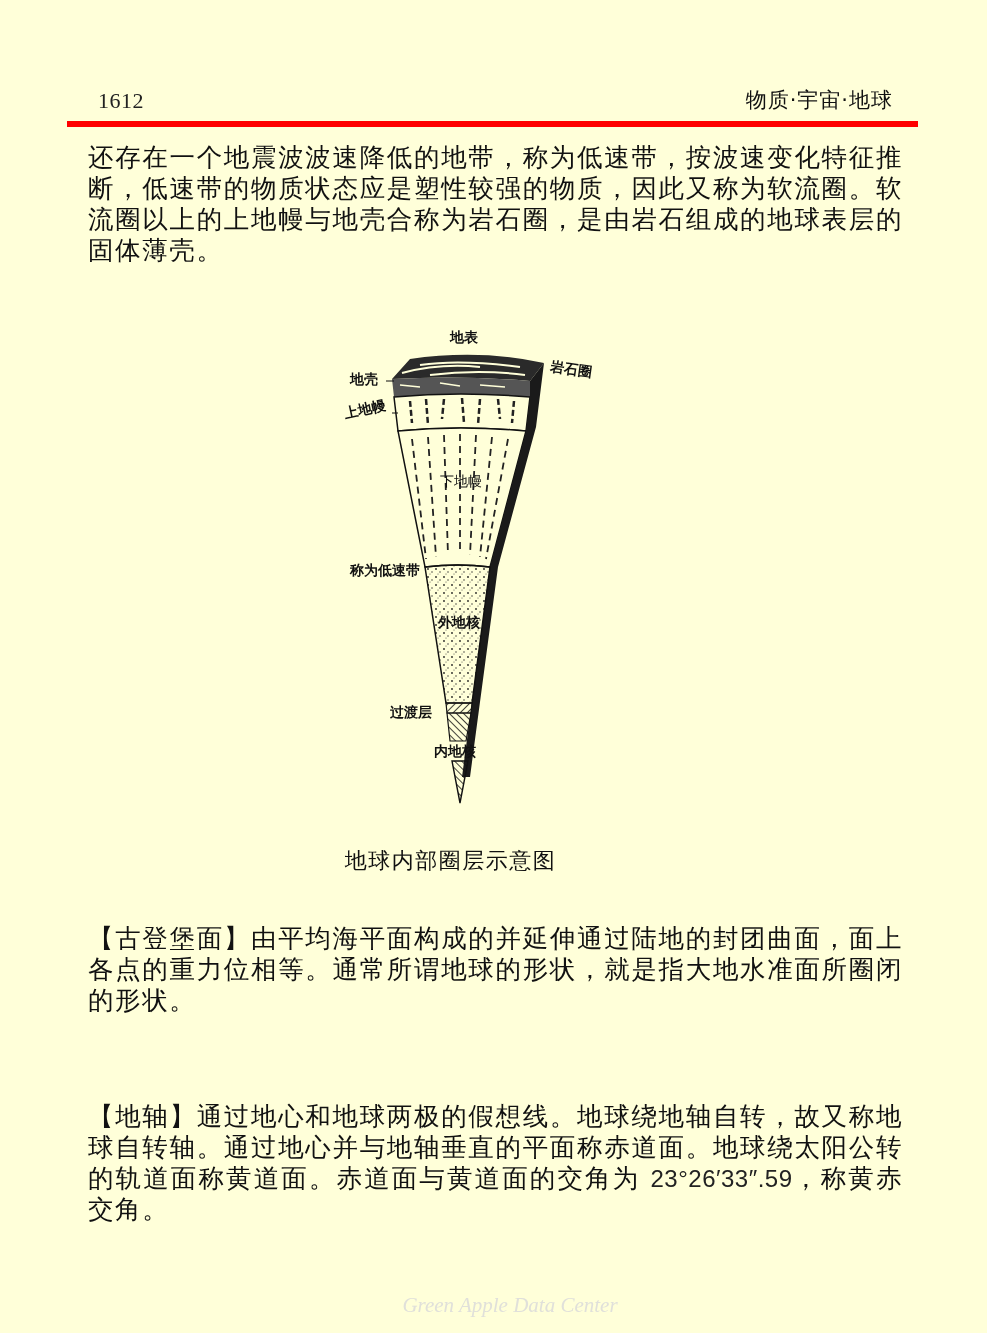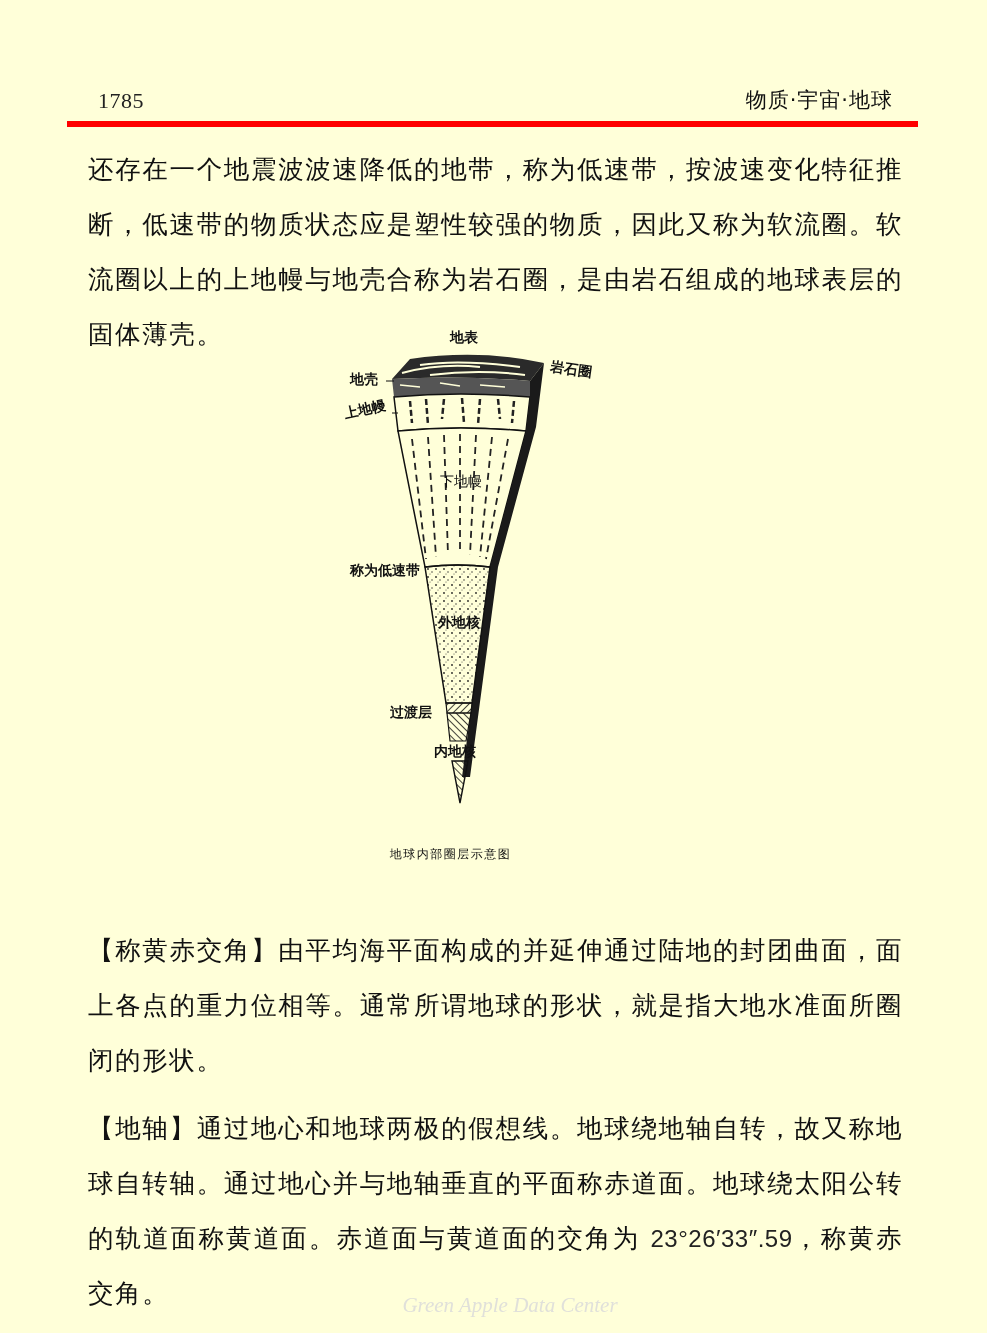--- a/index.html
+++ b/index.html
@@ -19,21 +19,21 @@
   .running-head {
     position: absolute; right: 94px; top: 86px;
     font-size: 21px; color: #111; letter-spacing: 1px; text-align: right;
   }
   .header-rule {
     position: absolute; left: 67px; top: 121px;
     width: 851px; height: 6px; background: #FF0000;
   }
   .para {
     position: absolute; left: 88px; width: 815px;
-    font-size: 25.5px; line-height: 55px;
+    font-size: 25.5px; line-height: 31px;
     letter-spacing: 1.6px;
     text-align: justify;
     margin: 0;
   }
   .para .term { font-weight: normal; }
   .para .num {
     font-family: Liberation Sans, sans-serif;
     font-size: 24px; letter-spacing: 0.5px; color: #222;
   }
   #p1 { top: 142px; }
@@ -42,33 +42,33 @@
   .figure {
     position: absolute; left: 330px; top: 319px; width: 300px; height: 490px;
   }
   .figure svg { position: absolute; left: 0; top: 0; }
   .fig-label {
     position: absolute; font-size: 14px; font-weight: bold; color: #111;
     white-space: nowrap;
   }
   .figure-caption {
     position: absolute; left: 0; width: 901px; top: 846px;
-    text-align: center; font-size: 12px; letter-spacing: 1.5px; color: #111;
+    text-align: center; font-size: 22px; letter-spacing: 1.5px; color: #111;
   }
   .watermark {
     position: absolute; left: 0; width: 1020px; top: 1293px;
     text-align: center;
     font-family: "Liberation Serif", "DejaVu Serif", serif;
     font-style: italic; font-size: 21px; color: #E0E0DA;
   }
 </style>
 </head>
 <body>
 
-<div class="page-number">1785</div>
+<div class="page-number">1612</div>
 <div class="running-head">物质·宇宙·地球</div>
 <div class="header-rule"></div>
 
 <p class="para" id="p1">还存在一个地震波波速降低的地带，称为低速带，按波速变化特征推断，低速带的物质状态应是塑性较强的物质，因此又称为软流圈。软流圈以上的上地幔与地壳合称为岩石圈，是由岩石组成的地球表层的固体薄壳。</p>
 
 <div class="figure">
   <svg width="300" height="490" viewBox="0 0 300 490">
     <defs>
       <pattern id="stipple" width="8" height="8" patternUnits="userSpaceOnUse">
         <circle cx="2" cy="2" r="0.9" fill="#222"></circle>
@@ -114,17 +114,17 @@
   <div class="fig-label" style="left:14px;top:82px;transform:rotate(-12deg);">上地幔</div>
   <div class="fig-label" style="left:110px;top:154px;font-weight:normal;">下地幔</div>
   <div class="fig-label" style="left:20px;top:243px;">称为低速带</div>
   <div class="fig-label" style="left:108px;top:295px;">外地核</div>
   <div class="fig-label" style="left:60px;top:385px;">过渡层</div>
   <div class="fig-label" style="left:104px;top:424px;">内地核</div>
 </div>
 
 <div class="figure-caption">地球内部圈层示意图</div>
 
-<p class="para" id="p2"><span class="term">【称黄赤交角】</span><span>由平均海平面构成的并延伸通过陆地的封团曲面，面上各点的重力位相等。通常所谓地球的形状，就是指大地水准面所圈闭的形状。</span></p>
+<p class="para" id="p2"><span class="term">【古登堡面】</span><span>由平均海平面构成的并延伸通过陆地的封团曲面，面上各点的重力位相等。通常所谓地球的形状，就是指大地水准面所圈闭的形状。</span></p>
 
 <p class="para" id="p3"><span class="term">【地轴】</span><span>通过地心和地球两极的假想线。地球绕地轴自转，故又称地球自转轴。通过地心并与地轴垂直的平面称赤道面。地球绕太阳公转的轨道面称黄道面。赤道面与黄道面的交角为</span> <span class="num">23°26′33″.59</span><span>，称黄赤交角。</span></p>
 
 <div class="watermark">Green Apple Data Center</div>
 
 </body></html>

